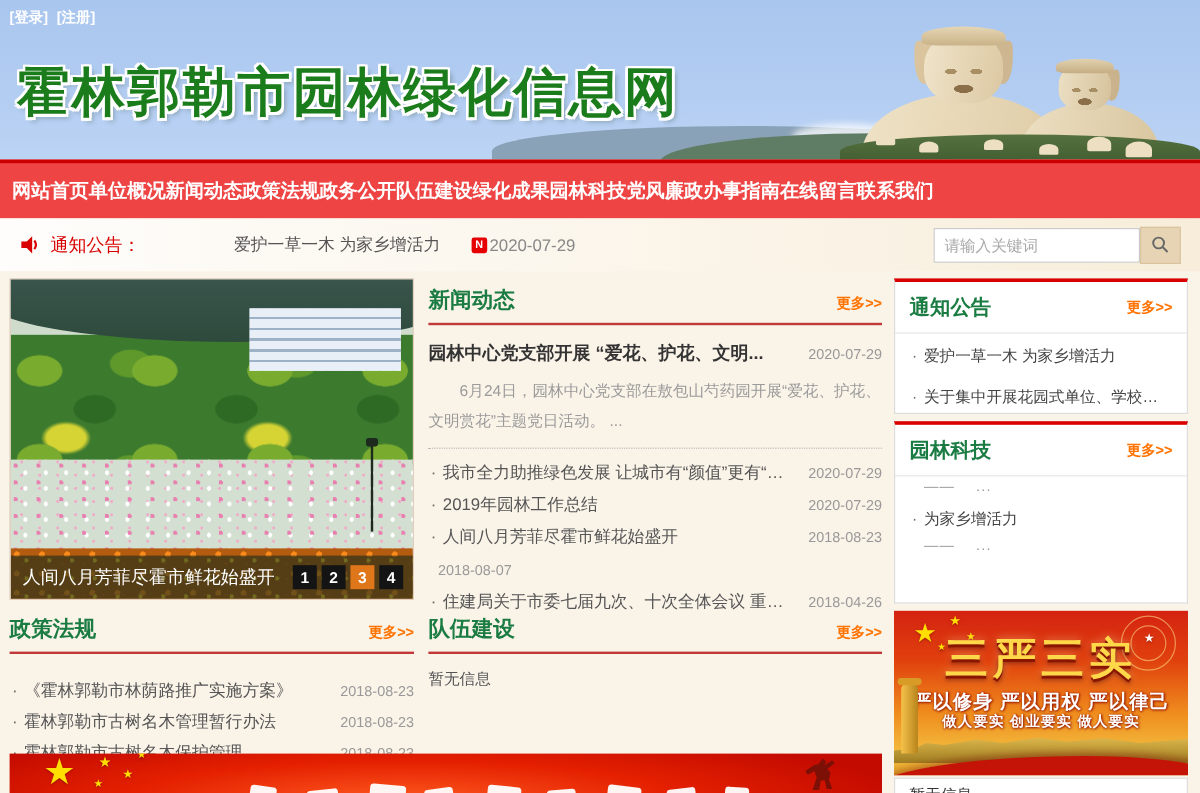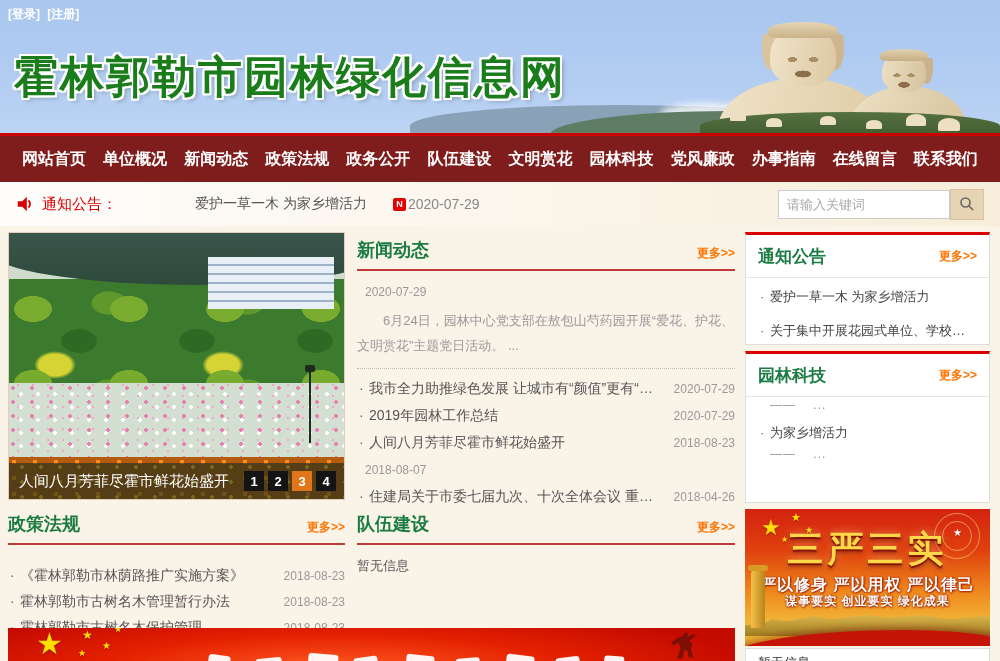--- a/index.html
+++ b/index.html
@@ -36,22 +36,22 @@
                radial-gradient(ellipse 6px 3px at 66% 58%,#a78f63 0 60%,transparent 61%),
                radial-gradient(ellipse 10px 5px at 50% 82%,#8a6f4a 0 55%,transparent 60%),
                linear-gradient(100deg,#ece0c4,#d6c29c); }
   .cap-small { position:absolute; left:210px; top:49px; width:48px; height:12px; border-radius:50% 50% 20% 20%; background:linear-gradient(#e2d2b0,#c5ae84); }
   .flap-sr { position:absolute; left:252px; top:58px; width:11px; height:26px; background:#c9b28c; border-radius:20% 20% 60% 40%; }
   .body-small { position:absolute; left:180px; top:86px; width:116px; height:48px; border-radius:50% 50% 10% 10% / 85% 85% 5% 5%;
     background:linear-gradient(100deg,#ecdfc2,#d9c6a0); }
   .mound { position:absolute; left:30px; top:112px; width:300px; height:28px; background:linear-gradient(#55713f,#3f5a30); border-radius:50% 50% 0 0; }
   .yurt { position:absolute; width:16px; height:9px; background:#ecdfc2; border-radius:50% 50% 10% 10%; }
   
-  .nav { position:absolute; left:0; top:133px; width:1000px; height:49px; background:#7f1d1d; border-top:3px solid #cc0000;
-    display:flex; align-items:center; justify-content:space-between; padding:0 22px; }
+  .nav { position:absolute; left:0; top:133px; width:1000px; height:49px; background:#ef4444; border-top:3px solid #cc0000;
+    display:flex; align-items:center; justify-content:flex-start; padding:0 10px; }
   .nav-item { color:#fff; font-size:16px; font-weight:bold; cursor:pointer; white-space:nowrap; }
   
   .notice { position:absolute; left:0; top:182px; width:1000px; height:44px;
     background:linear-gradient(90deg,#fefdfb 0%,#fbf5ea 55%,#f7edda 100%);
     display:flex; align-items:center; padding:0 16px; }
   .spk { width:18px; height:18px; margin-right:8px; }
   .notice-label { color:#d80000; font-weight:normal; font-size:15px; }
   .notice-text { margin-left:78px; color:#555; font-size:14px; cursor:pointer; }
   .nbadge { margin-left:26px; width:13px; height:13px; background:#e60000; color:#fff; font-size:9px; font-weight:bold;
     line-height:13px; text-align:center; border-radius:2px; }
@@ -191,21 +191,21 @@
   </div>
 </div>
 
 <div class="nav">
   <span class="nav-item">网站首页</span>
   <span class="nav-item">单位概况</span>
   <span class="nav-item">新闻动态</span>
   <span class="nav-item">政策法规</span>
   <span class="nav-item">政务公开</span>
   <span class="nav-item">队伍建设</span>
-  <span class="nav-item">文明赏花</span>
+  <span class="nav-item">绿化成果</span>
   <span class="nav-item">园林科技</span>
   <span class="nav-item">党风廉政</span>
   <span class="nav-item">办事指南</span>
   <span class="nav-item">在线留言</span>
   <span class="nav-item">联系我们</span>
 </div>
 
 <div class="notice">
   <svg class="spk" viewBox="0 0 20 20">
     <polygon points="2,7 7,7 12,2 12,18 7,13 2,13" fill="#d80000"></polygon>
@@ -244,20 +244,21 @@
     </div>
   </div>
 </div>
 
 <div class="news">
   <div class="section-head">
     <span class="section-title">新闻动态</span>
     <span class="more">更多&gt;&gt;</span>
   </div>
   <div class="feat-row row">
+    <span class="feat-title">园林中心党支部开展 “爱花、护花、文明...</span>
     <span class="date">2020-07-29</span>
   </div>
   <div class="summary">6月24日，园林中心党支部在敖包山芍药园开展“爱花、护花、文明赏花”主题党日活动。 ...</div>
   <div class="news-list">
     <div class="row">
       <span class="li">我市全力助推绿色发展 让城市有“颜值”更有“气质”</span>
       <span class="date">2020-07-29</span>
     </div>
     <div class="row">
       <span class="li">2019年园林工作总结</span>
@@ -328,21 +329,21 @@
 <div class="banner3">
   <span class="b3-star" style="left:16px;top:6px;font-size:22px;">★</span>
   <span class="b3-star" style="left:46px;top:2px;font-size:11px;">★</span>
   <span class="b3-star" style="left:60px;top:16px;font-size:9px;">★</span>
   <span class="b3-star" style="left:36px;top:26px;font-size:8px;">★</span>
   <div class="b3-circle" style="right:10px;top:4px;width:46px;height:46px;"></div>
   <div class="b3-circle" style="right:18px;top:12px;width:30px;height:30px;"></div>
   <span class="b3-star" style="right:28px;top:18px;font-size:10px;color:#fff;">★</span>
   <div class="b3-title">三严三实</div>
   <div class="b3-l1">严以修身  严以用权  严以律己</div>
-  <div class="b3-l2">谋事要实  创业要实  绿化成果</div>
+  <div class="b3-l2">做人要实  创业要实  做人要实</div>
   <div class="b3-wall"></div>
   <div class="b3-column"></div>
   <div class="b3-ribbon"></div>
 </div>
 
 <div class="banner-left">
   <span class="bl-star" style="left:28px;top:-2px;font-size:30px;">★</span>
   <span class="bl-star" style="left:74px;top:0px;font-size:12px;">★</span>
   <span class="bl-star" style="left:94px;top:12px;font-size:10px;">★</span>
   <span class="bl-star" style="left:70px;top:20px;font-size:9px;">★</span>

